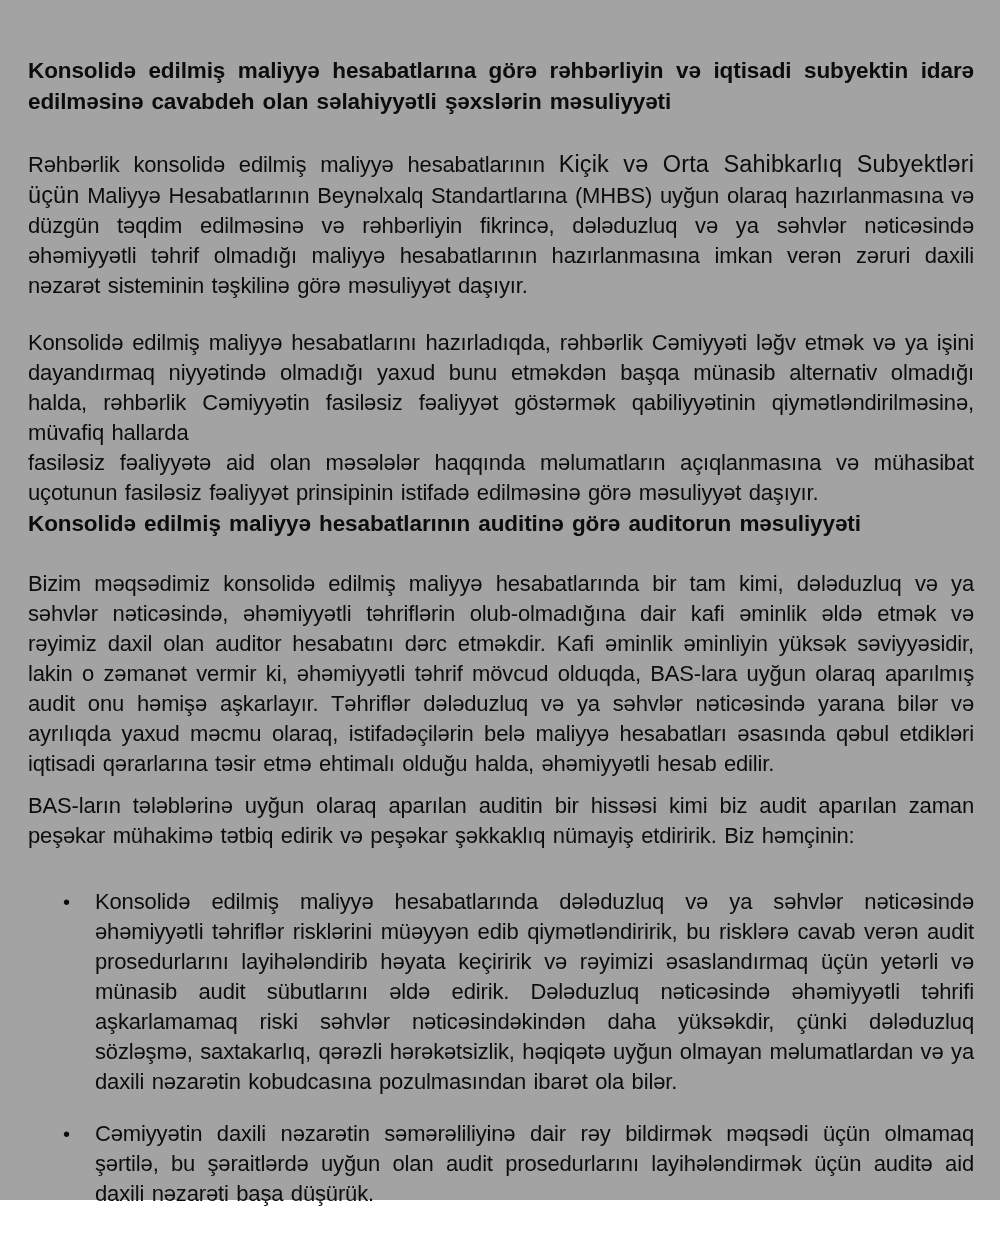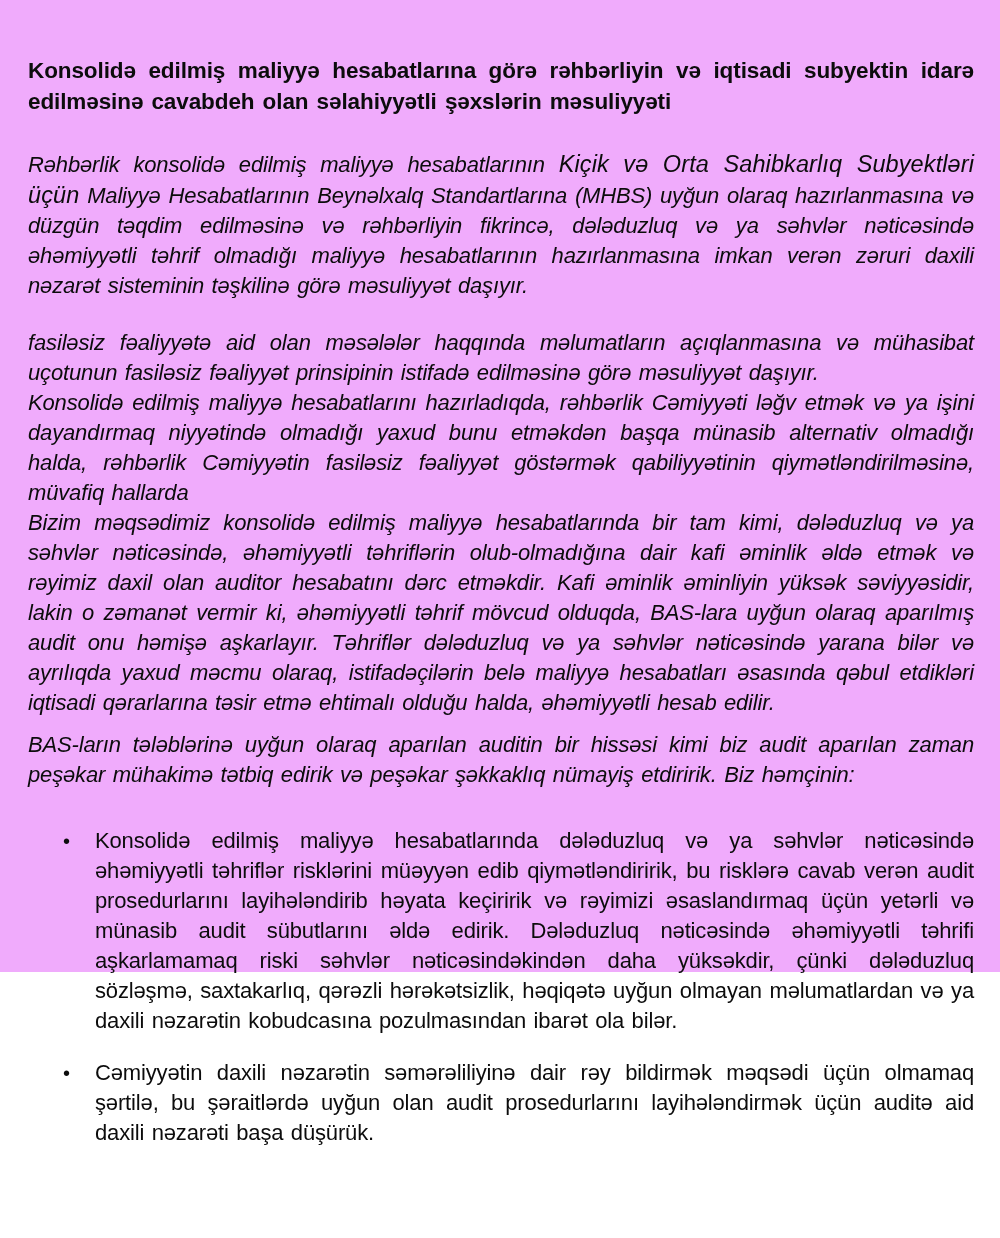--- a/index.html
+++ b/index.html
@@ -9,41 +9,40 @@
   }
   body {
     height: 1238px;
     overflow: hidden;
     font-family: "Liberation Sans", "DejaVu Sans", sans-serif;
     color: #0c0c0c;
     -webkit-font-smoothing: antialiased;
   }
   .page {
     width: 1000px;
-    height: 972px;
+    height: 1200px;
     padding: 55px 26px 0 28px;
-    background: #f0abfc;
+    background: #a3a3a3;
   }
   .doc-heading {
     font-size: 22.5px;
     line-height: 31px;
     font-weight: 700;
     text-align: justify;
     letter-spacing: -0.1px;
     word-spacing: 2px;
   }
   .h-management { margin-bottom: 32px; }
   .h-auditor { margin-bottom: 30px; text-align: left; }
   .body-text {
     font-size: 22px;
     line-height: 30px;
     text-align: justify;
     letter-spacing: -0.15px;
     word-spacing: 1.5px;
-    font-style: italic;
   }
   .p-management { margin-bottom: 27px; }
   .p-objective-block { margin-bottom: 12px; }
   .p-bas { margin-bottom: 36px; }
   .std-name { font-size: 23.5px; letter-spacing: 0.1px; }
   ul.doc-bullets {
     list-style: none;
     margin: 0;
     padding: 0;
   }
@@ -66,25 +65,26 @@
 </style>
 </head>
 <body>
 
 <div class="page">
 
   <h1 class="doc-heading h-management">Konsolidə edilmiş maliyyə hesabatlarına görə rəhbərliyin və iqtisadi subyektin idarə edilməsinə cavabdeh olan səlahiyyətli şəxslərin məsuliyyəti</h1>
 
   <p class="body-text p-management"><span>Rəhbərlik konsolidə edilmiş maliyyə hesabatlarının </span><span class="std-name">Kiçik və Orta Sahibkarlıq Subyektləri üçün</span><span> Maliyyə Hesabatlarının Beynəlxalq Standartlarına (MHBS) uyğun olaraq hazırlanmasına və düzgün təqdim edilməsinə və rəhbərliyin fikrincə, dələduzluq və ya səhvlər nəticəsində əhəmiyyətli təhrif olmadığı maliyyə hesabatlarının hazırlanmasına imkan verən zəruri daxili nəzarət sisteminin təşkilinə görə məsuliyyət daşıyır.</span></p>
 
+  <p class="body-text">Konsolidə edilmiş maliyyə hesabatlarını hazırladıqda, rəhbərlik Cəmiyyəti ləğv etmək və ya işini dayandırmaq niyyətində olmadığı yaxud bunu etməkdən başqa münasib alternativ olmadığı halda, rəhbərlik Cəmiyyətin fasiləsiz fəaliyyət göstərmək qabiliyyətinin qiymətləndirilməsinə, müvafiq hallarda</p>
+
   <p class="body-text">fasiləsiz fəaliyyətə aid olan məsələlər haqqında məlumatların açıqlanmasına və mühasibat uçotunun fasiləsiz fəaliyyət prinsipinin istifadə edilməsinə görə məsuliyyət daşıyır.</p>
 
-  <p class="body-text">Konsolidə edilmiş maliyyə hesabatlarını hazırladıqda, rəhbərlik Cəmiyyəti ləğv etmək və ya işini dayandırmaq niyyətində olmadığı yaxud bunu etməkdən başqa münasib alternativ olmadığı halda, rəhbərlik Cəmiyyətin fasiləsiz fəaliyyət göstərmək qabiliyyətinin qiymətləndirilməsinə, müvafiq hallarda</p>
 
-
+  <h2 class="doc-heading h-auditor">Konsolidə edilmiş maliyyə hesabatlarının auditinə görə auditorun məsuliyyəti</h2>
 
   <p class="body-text p-objective-block">Bizim məqsədimiz konsolidə edilmiş maliyyə hesabatlarında bir tam kimi, dələduzluq və ya səhvlər nəticəsində, əhəmiyyətli təhriflərin olub-olmadığına dair kafi əminlik əldə etmək və rəyimiz daxil olan auditor hesabatını dərc etməkdir. Kafi əminlik əminliyin yüksək səviyyəsidir, lakin o zəmanət vermir ki, əhəmiyyətli təhrif mövcud olduqda, BAS-lara uyğun olaraq aparılmış audit onu həmişə aşkarlayır. Təhriflər dələduzluq və ya səhvlər nəticəsində yarana bilər və ayrılıqda yaxud məcmu olaraq, istifadəçilərin belə maliyyə hesabatları əsasında qəbul etdikləri iqtisadi qərarlarına təsir etmə ehtimalı olduğu halda, əhəmiyyətli hesab edilir.</p>
 
   <p class="body-text p-bas">BAS-ların tələblərinə uyğun olaraq aparılan auditin bir hissəsi kimi biz audit aparılan zaman peşəkar mühakimə tətbiq edirik və peşəkar şəkkaklıq nümayiş etdiririk. Biz həmçinin:</p>
 
   <ul class="doc-bullets">
     <li><span class="bullet-marker">•</span><span>Konsolidə edilmiş maliyyə hesabatlarında dələduzluq və ya səhvlər nəticəsində əhəmiyyətli təhriflər risklərini müəyyən edib qiymətləndiririk, bu risklərə cavab verən audit prosedurlarını layihələndirib həyata keçiririk və rəyimizi əsaslandırmaq üçün yetərli və münasib audit sübutlarını əldə edirik. Dələduzluq nəticəsində əhəmiyyətli təhrifi aşkarlamamaq riski səhvlər nəticəsindəkindən daha yüksəkdir, çünki dələduzluq sözləşmə, saxtakarlıq, qərəzli hərəkətsizlik, həqiqətə uyğun olmayan məlumatlardan və ya daxili nəzarətin kobudcasına pozulmasından ibarət ola bilər.</span></li>
     <li><span class="bullet-marker">•</span><span>Cəmiyyətin daxili nəzarətin səmərəliliyinə dair rəy bildirmək məqsədi üçün olmamaq şərtilə, bu şəraitlərdə uyğun olan audit prosedurlarını layihələndirmək üçün auditə aid daxili nəzarəti başa düşürük.</span></li>
   </ul>
 

